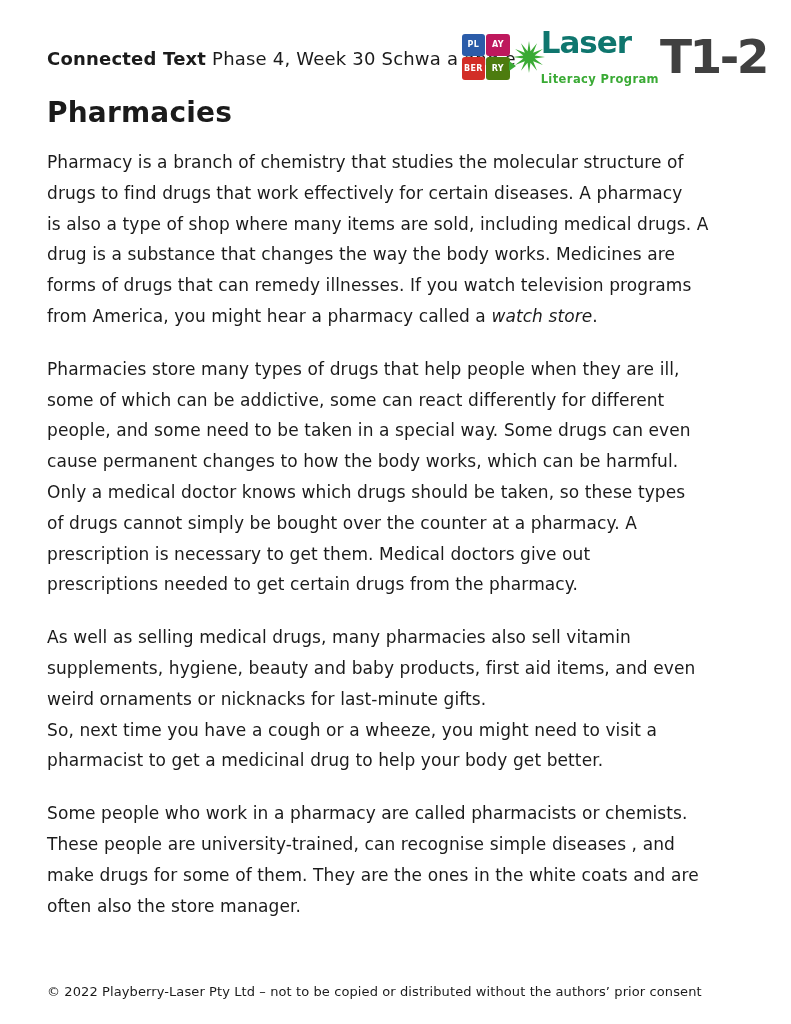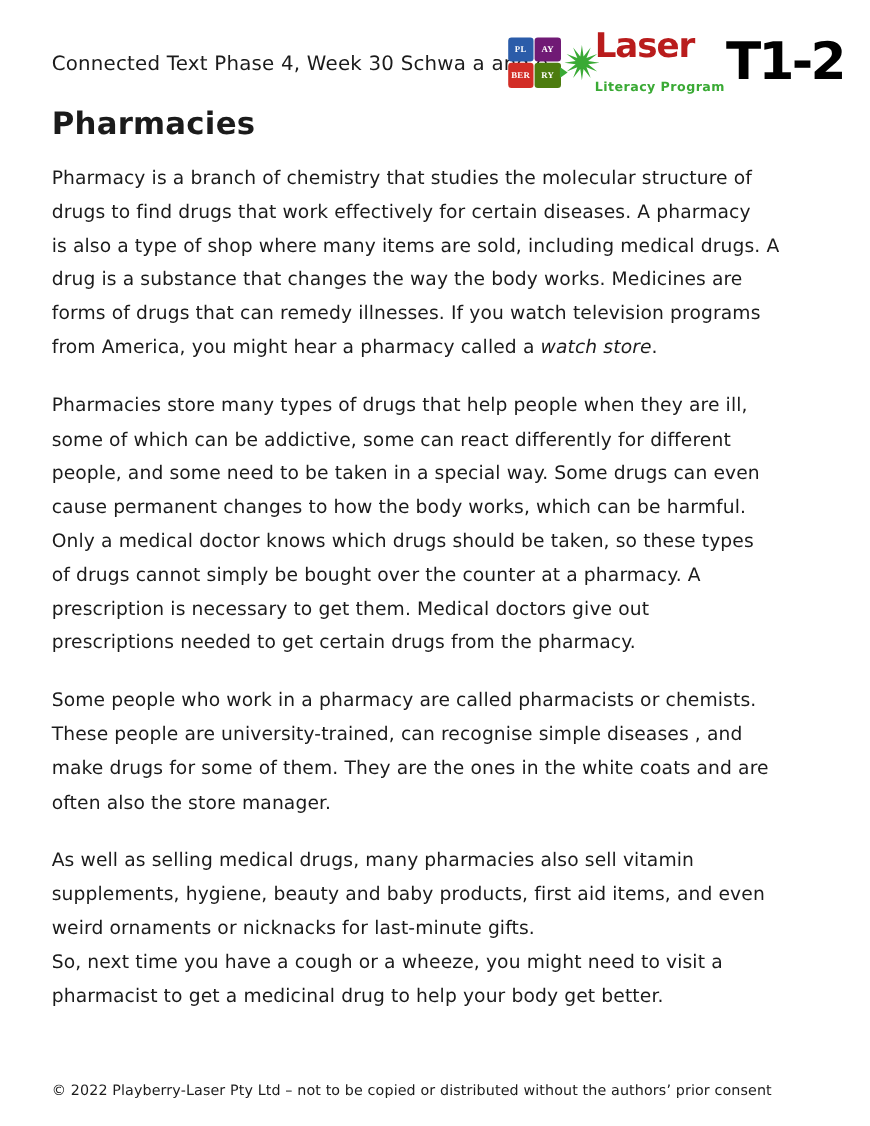--- a/index.html
+++ b/index.html
@@ -16,85 +16,84 @@
 
   
   .header-text {
     position: absolute;
     left: 47px;
     top: 48px;
     font-size: 18px;
     letter-spacing: 0.2px;
     white-space: nowrap;
   }
-  .header-text .bold { font-weight: normal; }
+  .header-text .bold { font-weight: bold; }
 
   
   .logo {
     position: absolute;
     top: 27px;
     right: 24px;
     display: flex;
     align-items: center;
   }
   .puzzle {
     position: relative;
     width: 48px;
     height: 46px;
     display: grid;
     grid-template-columns: 1fr 1fr;
     grid-template-rows: 1fr 1fr;
     gap: 1px;
     margin-right: 3px;
-    font-family: Liberation Serif, serif;
   }
   .piece {
     display: flex;
     align-items: center;
     justify-content: center;
     color: #ffffff;
     font-size: 8px;
     font-weight: bold;
     border-radius: 3px;
     letter-spacing: 0.3px;
   }
   .piece.tl { background: #2b5ca9; }
-  .piece.tr { background: #701a75; }
+  .piece.tr { background: #be185d; }
   .piece.bl { background: #d22d26; }
   .piece.br { background: #4d7c0f; }
   .puzzle-tab {
     position: absolute;
     right: -6px;
     bottom: 9px;
     width: 0; height: 0;
     border-left: 7px solid #3aaa35;
     border-top: 5px solid transparent;
     border-bottom: 5px solid transparent;
   }
   .starburst { margin-right: -4px; position: relative; z-index: 2; }
   .brand-block { display: flex; flex-direction: column; align-items: flex-start; }
   .brand-name {
     font-size: 31px;
     font-weight: bold;
-    color: #b91c1c;
+    color: #0f766e;
     letter-spacing: -1px;
     line-height: 30px;
   }
   .brand-subtitle {
     font-size: 11.5px;
     font-weight: bold;
     color: #3aaa35;
     letter-spacing: 0.4px;
     margin-top: 15px;
     white-space: nowrap;
   }
   .edition-code {
     font-size: 47px;
     font-weight: 800;
-    color: #000000;
+    color: #404040;
     letter-spacing: -2.5px;
     line-height: 46px;
     margin-left: 1px;
   }
 
   
   .article {
     position: absolute;
     left: 47px;
     top: 96px;
@@ -165,29 +164,29 @@
 
     <p>Pharmacies store many types of drugs that help people when they are ill,
 some of which can be addictive, some can react differently for different
 people, and some need to be taken in a special way. Some drugs can even
 cause permanent changes to how the body works, which can be harmful.
 Only a medical doctor knows which drugs should be taken, so these types
 of drugs cannot simply be bought over the counter at a pharmacy. A
 prescription is necessary to get them. Medical doctors give out
 prescriptions needed to get certain drugs from the pharmacy.</p>
 
-    <p>Some people who work in a pharmacy are called pharmacists or chemists.
-These people are university-trained, can recognise simple diseases , and
-make drugs for some of them. They are the ones in the white coats and are
-often also the store manager.</p>
-
     <p>As well as selling medical drugs, many pharmacies also sell vitamin
 supplements, hygiene, beauty and baby products, first aid items, and even
 weird ornaments or nicknacks for last-minute gifts.
 So, next time you have a cough or a wheeze, you might need to visit a
 pharmacist to get a medicinal drug to help your body get better.</p>
+
+    <p>Some people who work in a pharmacy are called pharmacists or chemists.
+These people are university-trained, can recognise simple diseases , and
+make drugs for some of them. They are the ones in the white coats and are
+often also the store manager.</p>
   </div>
 
   <div class="footer">
     <span>© 2022 Playberry-Laser Pty Ltd – not to be copied or distributed without the authors’ prior consent</span>
   </div>
 
 </div>
 
 </body></html>

